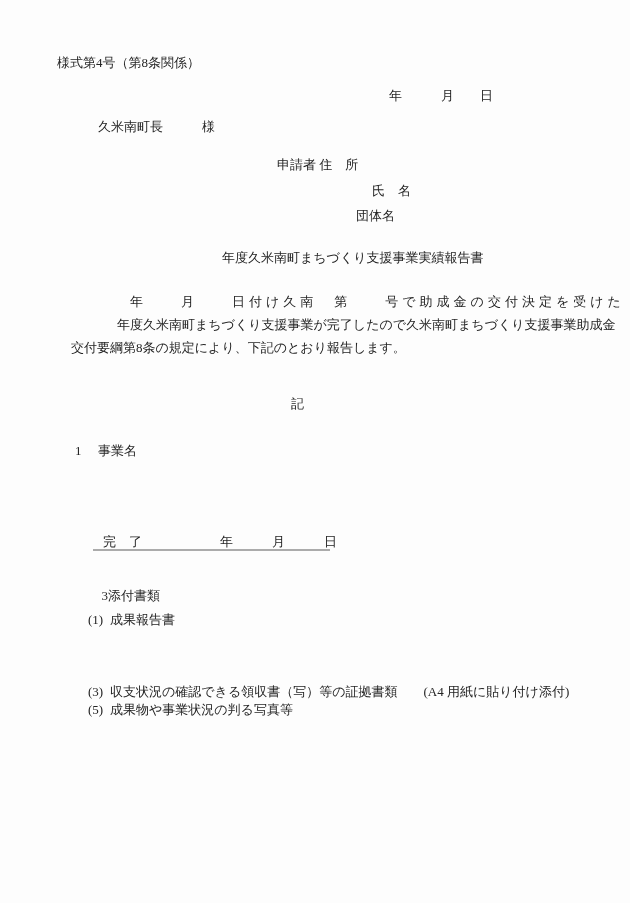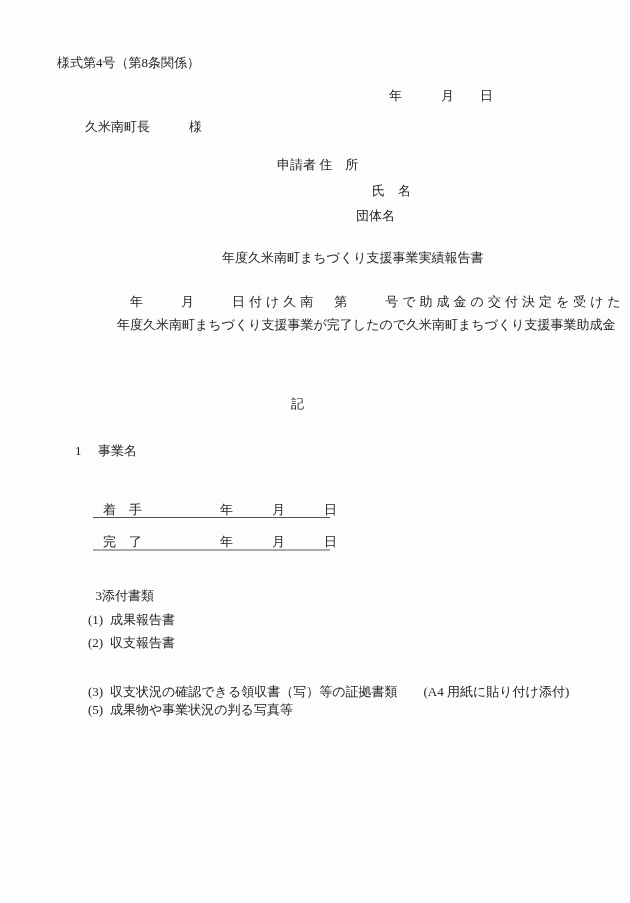--- a/index.html
+++ b/index.html
@@ -17,32 +17,32 @@
     color: #242424;
     overflow: hidden;
   }
   .line {
     position: absolute;
     white-space: pre;
     line-height: 1.25;
   }
   .form-number   { left: 57px;  top: 55px; }
   .date-line     { left: 389px; top: 88px; }
-  .addressee     { left: 85px;  top: 119px; text-align: right; }
+  .addressee     { left: 98px;  top: 119px; text-align: right; }
   .app-address   { left: 277px; top: 157px; }
   .app-name      { left: 355px; top: 183px; margin-left: 17px; }
   .app-org       { left: 356px; top: 208px; }
   .doc-title     { left: 222px; top: 250px; }
   .body-line1    { left: 130px; top: 294px; letter-spacing: 4px; }
   .body-line2    { left: 117px; top: 317px; }
   .body-line3    { left: 71px;  top: 340px; }
   .record-marker { left: 291px; top: 396px; }
   .item-1        { left: 62px;  top: 427px; }
   .item-2        { left: 62px;  top: 470px; }
-  .item-3        { left: 66px;  top: 572px; text-align: right; }
+  .item-3        { left: 72px;  top: 572px; text-align: right; }
   .item-num {
     display: inline-block;
     width: 23px;
   }
   .period-row {
     position: absolute;
     left: 93px;
     width: 227px;
     padding-left: 10px;
     height: 15px;
@@ -79,40 +79,37 @@
   <div class="line addressee">久米南町長　　　様</div>
 
   <div class="line app-address">申請者 住　所</div>
   <div class="line app-name">氏　名</div>
   <div class="line app-org">団体名</div>
 
   <div class="line doc-title">年度久米南町まちづくり支援事業実績報告書</div>
 
   <div class="line body-line2">年度久米南町まちづくり支援事業が完了したので久米南町まちづくり支援事業助成金</div>
   <div class="line body-line1">年　　月　　日付け久南　第　　号で助成金の交付決定を受けた</div>
+  <div class="line body-line3">交付要綱第8条の規定により、下記のとおり報告します。</div>
 
   <div class="line record-marker">記</div>
 
   <div class="line item-1">
     <span class="item-num">1</span><span>事業名</span>
   </div>
 
 
-  <div class="period-row period-start">着　手　　　　　　年　　　月　　　日</div>
   <div class="period-row period-end">完　了　　　　　　年　　　月　　　日</div>
 
   <div class="line item-3">
     <span class="item-num">3</span><span>添付書類</span>
   </div>
 
   <div class="att-row att-1">
     <span class="att-num">(1)</span><span>成果報告書</span>
-  </div>
-  <div class="att-row att-2">
-    <span class="att-num">(2)</span><span>収支報告書</span>
   </div>
   <div class="att-row att-3">
     <span class="att-num">(3)</span><span>収支状況の確認できる領収書（写）等の証拠書類　　(A4 用紙に貼り付け添付)</span>
   </div>
   <div class="att-row att-5">
     <span class="att-num">(5)</span><span>成果物や事業状況の判る写真等</span>
   </div>
 
 </div>
 

